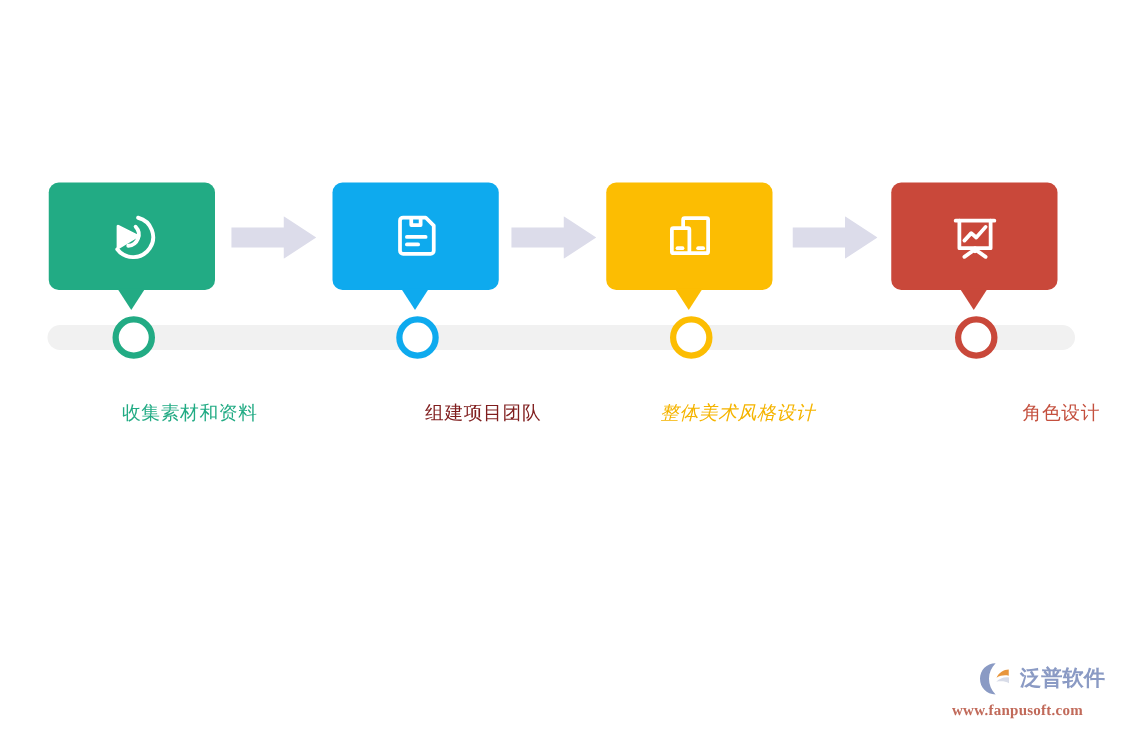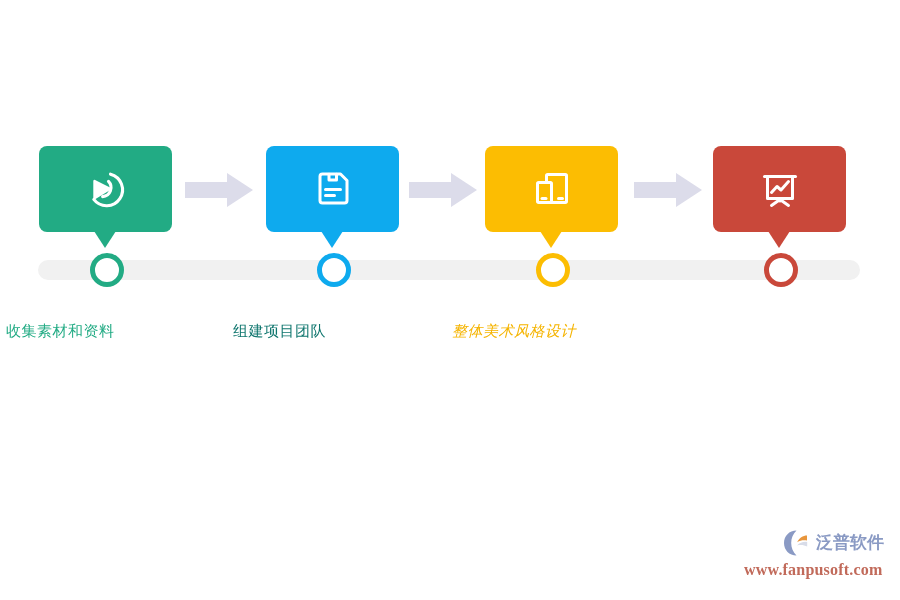--- a/index.html
+++ b/index.html
@@ -91,21 +91,21 @@
     border-width: 5px;
     border-style: solid;
   }
 
   
   .label {
     position: absolute;
     top: 320px;
     left: 0;
     width: 200px;
-    text-align: left;
+    text-align: right;
     font-size: 15px;
     line-height: 22px;
     letter-spacing: 0.5px;
     white-space: nowrap;
   }
 
   
   .arrow {
     position: absolute;
     top: 173px;
@@ -131,22 +131,22 @@
   .brand-mark { width: 30px; height: 30px; margin-right: 4px; flex: none; }
   .brand-mark svg { display: block; width: 30px; height: 30px; }
   .brand-name {
     font-size: 17px;
     font-weight: bold;
     color: #8a9ac4;
     letter-spacing: 0px;
     line-height: 30px;
   }
   .brand-url {
-    text-align: left;
-    font-size: 16px;
+    text-align: center;
+    font-size: 12px;
     font-weight: bold;
     color: #c16a5a;
     letter-spacing: 0.2px;
     font-family: "Liberation Serif", "DejaVu Serif", serif;
     margin-top: 1px;
   }
 </style>
 </head>
 <body>
 
@@ -176,21 +176,21 @@
           <path d="M11 11.5 a2.5 2.5 0 0 1 2.5 -2.5 H31.5 L38 15.5 V35.5 a2.5 2.5 0 0 1 -2.5 2.5 H13.5
                    a2.5 2.5 0 0 1 -2.5 -2.5 Z"></path>
           <path d="M20 9.2 V15 H27.5 V9.2"></path>
           <path d="M16.5 24.5 H31.5"></path>
           <path d="M16.5 30.5 H25.5"></path>
         </svg>
       </span>
     </div>
     <div class="card-tail" style="border-top-color: rgb(14, 170, 238);"></div>
     <div class="marker" style="border-color: rgb(14, 170, 238);"></div>
-    <div class="label" style="color: #0f766e;">组建项目团队</div>
+    <div class="label" style="color: #7f1d1d;">组建项目团队</div>
   </div>
 
   <div class="step" style="left:452px;font-style:italic;">
     <div class="card" style="background: rgb(252, 189, 2);">
       <span class="icon-wrap">
         <svg viewBox="0 0 48 48" fill="none" stroke="#ffffff" stroke-width="3" stroke-linecap="round" stroke-linejoin="round">
           <rect x="18.5" y="9.5" width="20" height="28" rx="1.2"></rect>
           <path d="M30.5 33.5 H34.5"></path>
           <rect x="9.5" y="17.5" width="14" height="20" rx="1.2" fill="#fcbd02"></rect>
           <path d="M14.0 33.5 H18.0"></path>
@@ -210,20 +210,21 @@
           <path d="M11.5 11.5 V33.5 H36.5 V11.5"></path>
           <path d="M15.5 27.5 L21.0 21.5 L25.0 25.0 L32.5 16.5"></path>
           <path d="M24 33.5 V36"></path>
           <path d="M24 34.5 L15.5 40.5"></path>
           <path d="M24 34.5 L32.5 40.5"></path>
         </svg>
       </span>
     </div>
     <div class="card-tail" style="border-top-color: rgb(201, 72, 58);"></div>
     <div class="marker" style="border-color: rgb(201, 72, 58);"></div>
+    <div class="label" style="color: rgb(196, 80, 62);">角色设计</div>
   </div>
 
   <div class="arrow" style="left:185px;">
     <svg viewBox="0 0 68 34">
         <path d="M0 9 H42 V0 L68 17 L42 34 V25 H0 Z" fill="#dcdcea"></path>
       </svg>
   </div>
   <div class="arrow" style="left:409px;">
     <svg viewBox="0 0 68 34">
         <path d="M0 9 H42 V0 L68 17 L42 34 V25 H0 Z" fill="#dcdcea"></path>

